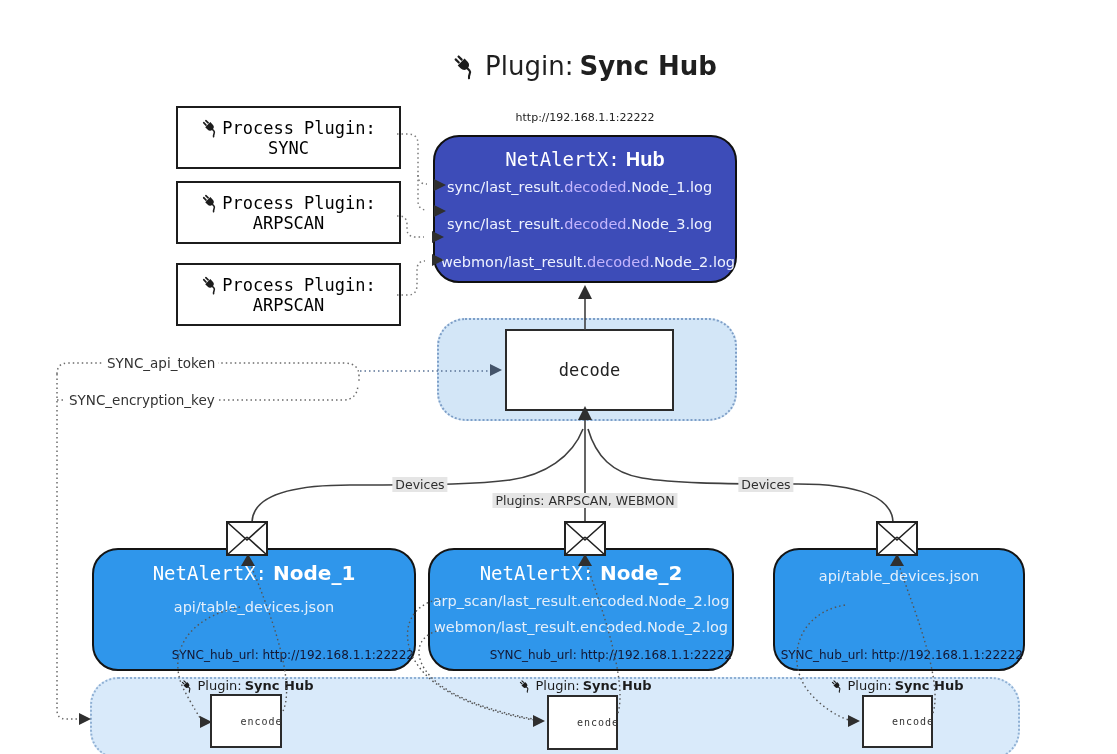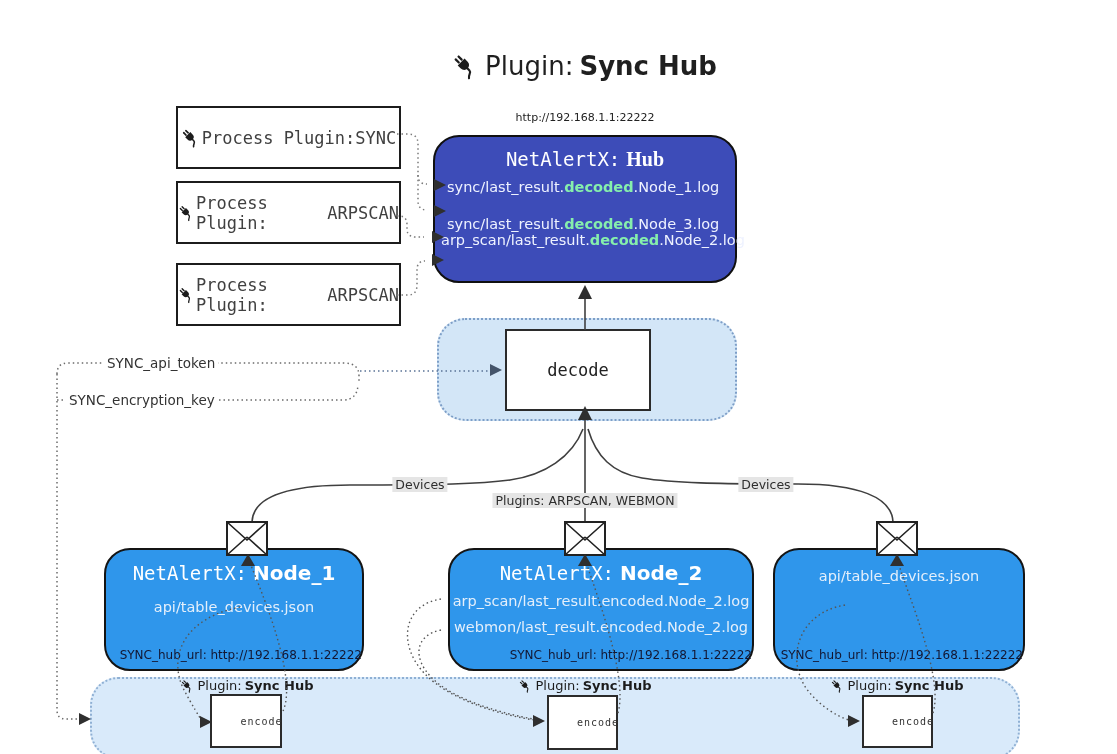--- a/index.html
+++ b/index.html
@@ -8,38 +8,38 @@
   .mono{font-family:"DejaVu Sans Mono",monospace;}
 
   
   .title{position:absolute;top:18px;left:0;right:0;display:flex;align-items:center;
          justify-content:center;gap:6px;transform:translateX(26px);
          font-size:26px;color:#1f1f1f;}
   .title b{font-weight:700;}
 
   
   .procbox{position:absolute;left:176px;width:221px;height:59px;border:2px solid #1c1c1c;
-           background:#fff;display:flex;flex-direction:row;align-items:center;
-           justify-content:center;font-size:17px;color:#404040;}
+           background:#fff;display:flex;flex-direction:column;align-items:center;
+           justify-content:center;font-size:17px;color:#000000;}
   .procbox .l1{display:flex;align-items:center;gap:1px;}
 
   
   .huburl{position:absolute;left:485px;top:78px;width:200px;text-align:center;
           font-size:11px;color:#222;}
   .hub{position:absolute;left:433px;top:102px;width:304px;height:148px;border-radius:26px;
        background:var(--hub,#3d4cb8);border:2px solid #101010;box-sizing:border-box;}
   .hubtitle{position:absolute;top:11px;left:0;right:0;text-align:center;color:#fff;font-size:19px;}
-  .hubtitle b{font-family:Liberation Serif, serif;font-size:20px;}
+  .hubtitle b{font-family:Liberation Sans, sans-serif;font-size:20px;}
   .hubline{position:absolute;color:#eef2ff;font-size:14.5px;white-space:nowrap;}
-  .hubline b{font-weight:700;color:#86efac;}
+  .hubline b{font-weight:400;color:#c4b5fd;}
 
   
   .decwrap{position:absolute;left:437px;top:285px;width:300px;height:103px;border-radius:28px;
            background:var(--decpanel,#d3e6f7);border:2px dotted #7d9ec7;box-sizing:border-box;}
-  .decbox{position:absolute;left:505px;top:296px;width:146px;height:82px;background:#fff;
+  .decbox{position:absolute;left:505px;top:296px;width:169px;height:82px;background:#fff;
           border:2px solid #2b2b2b;display:flex;align-items:center;justify-content:center;
           font-size:17px;color:#222;box-sizing:border-box;}
 
   
   .setlabel{position:absolute;font-size:13.5px;color:#333;background:#fff;padding:0 3px;z-index:6;}
 
   
   .edgelabel{position:absolute;font-size:12.5px;color:#2e2e2e;background:#e5e5e5;padding:0 3px;
              z-index:6;white-space:nowrap;transform:translateX(-50%);}
 
@@ -119,39 +119,39 @@
     <span>ARPSCAN</span>
   </div>
 
   <div class="huburl">http://192.168.1.1:22222</div>
   <div class="hub">
     <div class="hubtitle">
       <span class="mono">NetAlertX:</span> <b>Hub</b>
     </div>
     <div class="hubline" style="left:12px;top:42px"><span>sync/last_result.</span><b>decoded</b><span>.Node_1.log</span></div>
     <div class="hubline" style="left:12px;top:79px"><span>sync/last_result.</span><b>decoded</b><span>.Node_3.log</span></div>
-    <div class="hubline" style="left:6px;top:95px"><span>arp_scan/last_result.</span><b>decoded</b><span>.Node_2.log</span></div>
+    <div class="hubline" style="left:6px;top:117px"><span>webmon/last_result.</span><b>decoded</b><span>.Node_2.log</span></div>
   </div>
 
   <div class="decwrap"></div>
   <div class="decbox mono">decode</div>
 
   <span class="setlabel" style="left:104px;top:322px">SYNC_api_token</span>
   <span class="setlabel" style="left:66px;top:359px">SYNC_encryption_key</span>
 
   <span class="edgelabel" style="left:420px;top:444px">Devices</span>
   <span class="edgelabel" style="left:585px;top:460px">Plugins: ARPSCAN, WEBMON</span>
   <span class="edgelabel" style="left:766px;top:444px">Devices</span>
 
-  <div class="node" style="left:104px;width:260px">
+  <div class="node" style="left:92px;width:324px">
     <div class="ntitle"><span class="mono">NetAlertX:</span> <b>Node_1</b></div>
     <div class="nfile" style="margin-top:14px">api/table_devices.json</div>
     <div class="nurl">SYNC_hub_url: http://192.168.1.1:22222</div>
   </div>
-  <div class="node" style="left:448px;width:306px">
+  <div class="node" style="left:428px;width:306px">
     <div class="ntitle"><span class="mono">NetAlertX:</span> <b>Node_2</b></div>
     <div class="nfile" style="margin-top:8px">arp_scan/last_result.encoded.Node_2.log</div>
     <div class="nfile" style="margin-top:10px">webmon/last_result.encoded.Node_2.log</div>
     <div class="nurl">SYNC_hub_url: http://192.168.1.1:22222</div>
   </div>
   <div class="node" style="left:773px;width:252px">
     <div class="nfile" style="margin-top:18px">api/table_devices.json</div>
     <div class="nurl">SYNC_hub_url: http://192.168.1.1:22222</div>
   </div>
 

